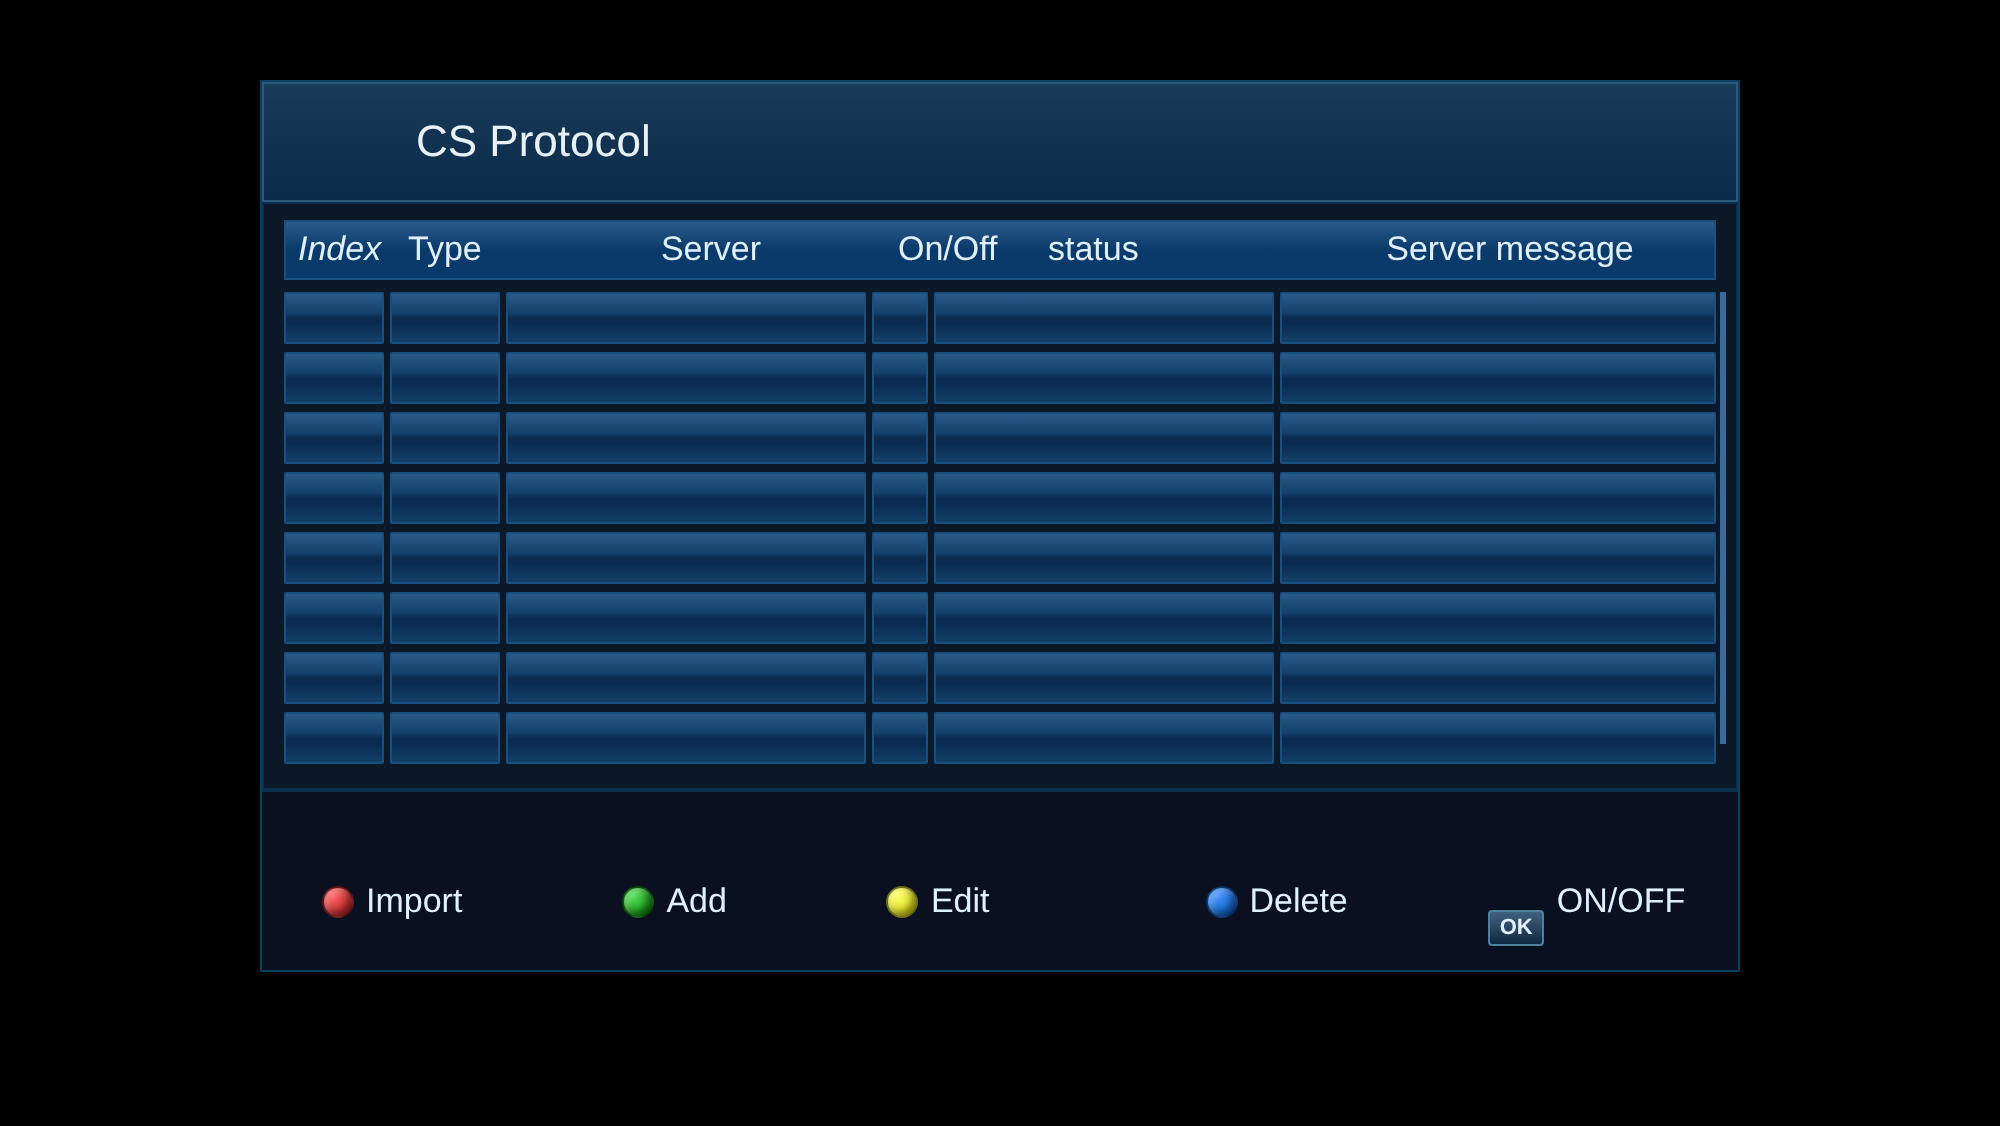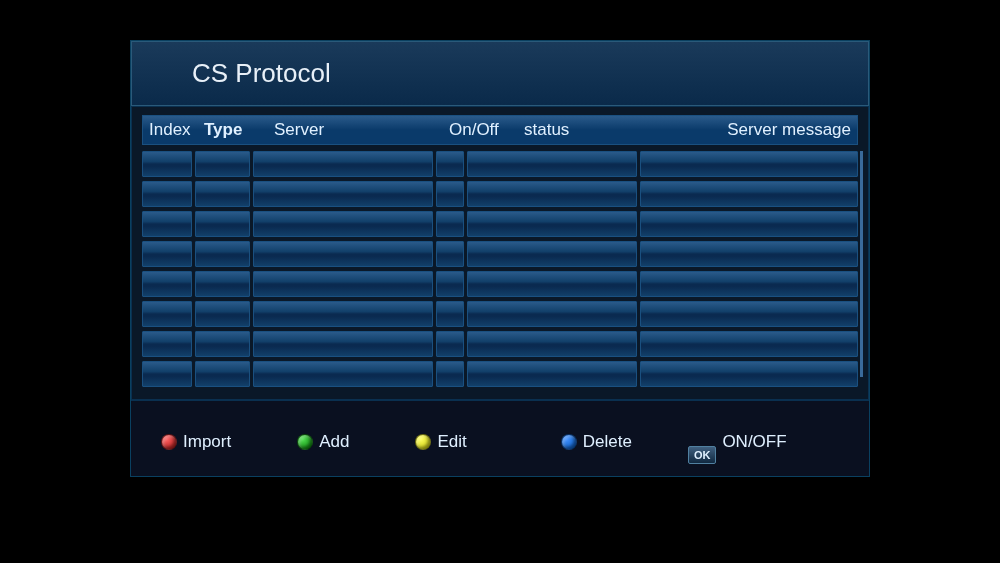--- a/index.html
+++ b/index.html
@@ -18,22 +18,22 @@
       padding-top: 40px;
     }
     .panel {
       width: 740px;
       border: 1px solid #0a4060;
     }
     .title-bar {
       background: linear-gradient(to bottom, #1a3a5a 0%, #0a2a4a 100%);
       border: 1px solid #2a5a7a;
       color: #e8f0f8;
-      font-size: 26px;
-      padding: 16px 0 16px 60px;
+      font-size: 22px;
+      padding: 16px 0 16px 76px;
       font-weight: normal;
     }
     .content-area {
       background: #0a1828;
       border: 1px solid #0a3050;
       padding: 8px 10px 12px 10px;
     }
     .table-wrapper {
       position: relative;
     }
@@ -42,26 +42,26 @@
       border: 1px solid #1a5080;
       display: flex;
       color: #e0f0ff;
       font-size: 17px;
       padding: 4px 0;
       margin-bottom: 6px;
     }
     .header-row > div {
       padding: 0 6px;
     }
-    .col-index { width: 55px; }
-    .col-type { width: 70px; font-weight: bold; }
-    .col-server { width: 175px; text-align: left;}
+    .col-index { width: 55px; font-style: italic; }
+    .col-type { width: 70px; }
+    .col-server { width: 175px; text-align: center;}
     .col-onoff { width: 75px; }
     .col-status { width: 135px; }
-    .col-msg { flex: 1; text-align: right; }
+    .col-msg { flex: 1; text-align: center; }
     .body-rows {
       display: flex;
       flex-direction: column;
       gap: 4px;
     }
     .data-row {
       display: flex;
       gap: 3px;
       height: 26px;
     }
@@ -80,22 +80,22 @@
       position: absolute;
       right: -5px;
       top: 36px;
       width: 3px;
       height: calc(100% - 46px);
       background: #3a6a9a;
     }
     .bottom-bar {
       display: flex;
       align-items: center;
-      padding: 18px 30px 12px 30px;
-      gap: 8px;
+      padding: 32px 30px 12px 30px;
+      gap: 22px;
       background: #0a1020;
       border-top: 1px solid #0a3050;
     }
     .action {
       display: flex;
       align-items: center;
       gap: 6px;
       color: #e0f0ff;
       font-size: 17px;
     }

